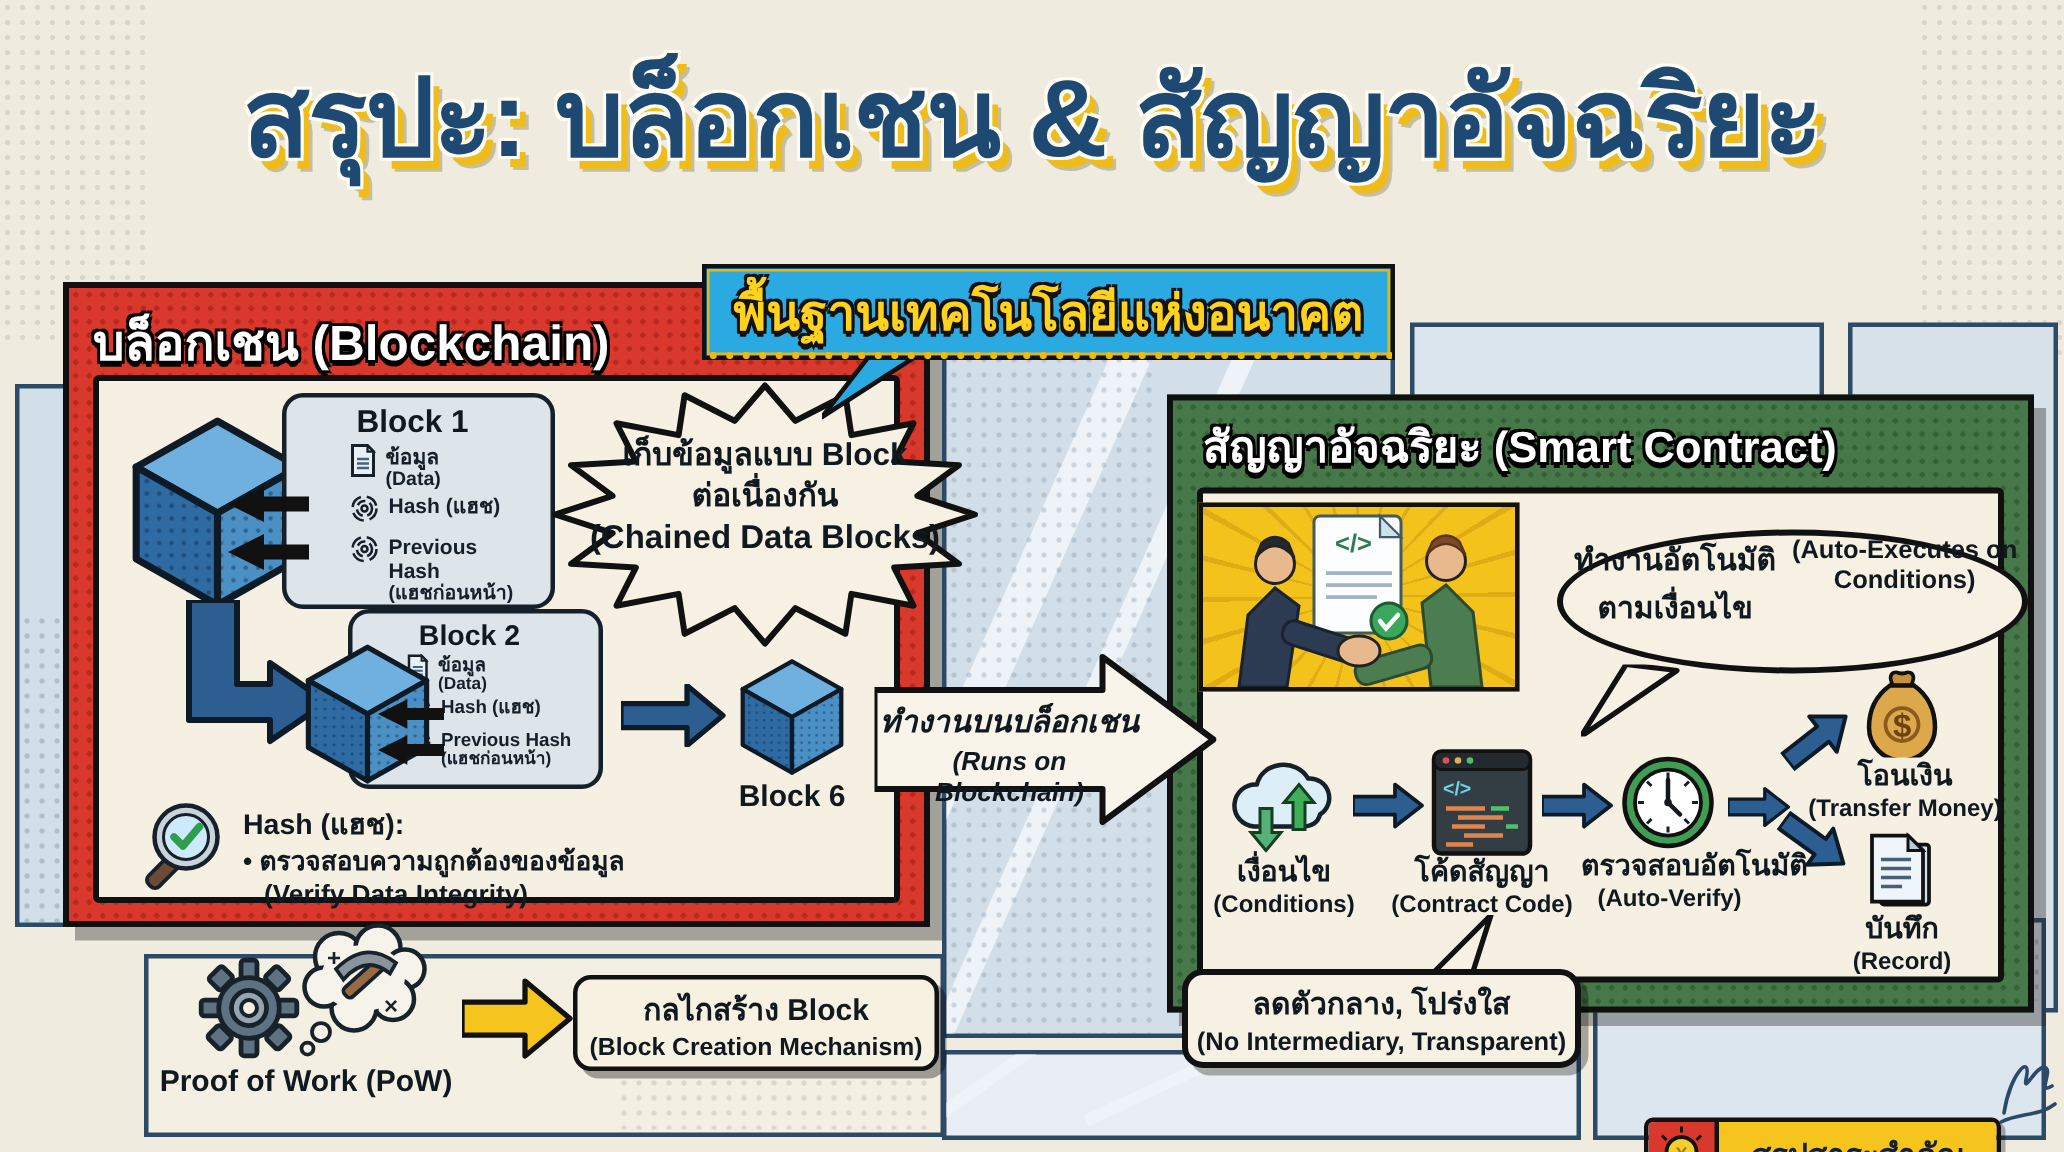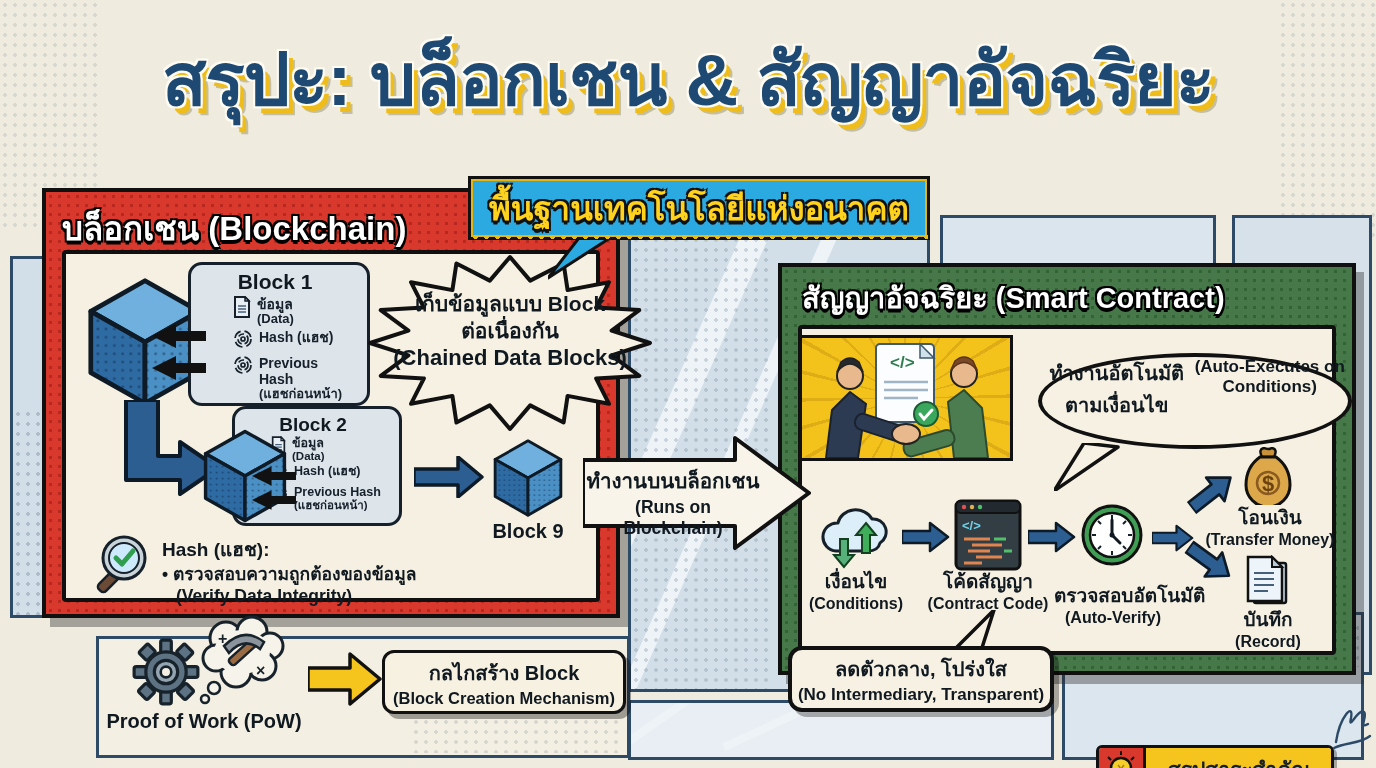--- a/index.html
+++ b/index.html
@@ -71,21 +71,21 @@
 
   
   #callout { left:468px; top:176px; width:462px; height:64px; background:#2baae2; border:3px solid #111; z-index:5;
     display:flex; align-items:center; justify-content:center; box-shadow:0 0 0 2px #e3b614 inset; }
   #callout .txt { font-size:33px; font-weight:800; color:#ffd21d; white-space:nowrap;
     text-shadow:-2px -2px 0 #111, 2px -2px 0 #111, -2px 2px 0 #111, 2px 2px 0 #111, 0 4px 0 #111; }
   #callout-strip { left:470px; top:232px; width:458px; height:10px; z-index:5;
     background-image:radial-gradient(circle, #e9bc14 2.3px, transparent 2.5px); background-size:11px 10px; background-color:rgba(0,0,0,0); }
 
   
-  #banner { left:583px; top:436px; width:228px; height:114px; z-index:3; }
+  #banner { left:583px; top:436px; width:228px; height:114px; z-index:3;font-style:italic; }
   #banner .txt { position:absolute; left:2px; top:28px; width:176px; text-align:center; font-weight:800; color:#101820; }
   #banner .l1 { font-size:20.5px; }
   #banner .l2 { font-size:17.5px; }
 
   
   .flow-label { position:absolute; text-align:center; line-height:1.2; }
   .flow-label .l1 { font-size:19px; font-weight:800; color:#101820; white-space:nowrap; }
   .flow-label .l2 { font-size:16px; font-weight:800; color:#101820; white-space:nowrap; }
 
   
@@ -250,21 +250,21 @@
         <polygon points="0,13 44,13 44,1 68,21 44,41 44,29 0,29" fill="#2d5e92" stroke="#0d1a28" stroke-width="3.5" stroke-linejoin="round"></polygon>
       </svg>
 
       <svg class="abs" style="left:421px;top:184px" width="82" height="80" viewBox="0 0 100 112">
         <polygon points="50,4 96,30 50,56 4,30" fill="#6fb0de" stroke="#0e1b26" stroke-width="4" stroke-linejoin="round"></polygon>
         <polygon points="4,30 50,56 50,108 4,82" fill="#2e6ba3" stroke="#0e1b26" stroke-width="4" stroke-linejoin="round"></polygon>
         <polygon points="96,30 50,56 50,108 96,82" fill="#4a90c4" stroke="#0e1b26" stroke-width="4" stroke-linejoin="round"></polygon>
         <polygon points="4,30 50,56 50,108 4,82" fill="url(#cdots)"></polygon>
         <polygon points="96,30 50,56 50,108 96,82" fill="url(#cdots)"></polygon>
       </svg>
-      <div class="cube-label" style="left:408px;top:266px;width:108px">Block 9</div>
+      <div class="cube-label" style="left:408px;top:266px;width:108px">Block 6</div>
 
       <svg class="abs" style="left:24px;top:278px" width="64" height="66" viewBox="0 0 64 66">
         <rect x="6" y="44" width="26" height="10" rx="4" transform="rotate(-225 19 49)" fill="#6b4a36" stroke="#16202a" stroke-width="2.5"></rect>
         <circle cx="34" cy="26" r="21" fill="#c9d4da" stroke="#16202a" stroke-width="3"></circle>
         <circle cx="34" cy="26" r="15" fill="#cdeafc" stroke="#16202a" stroke-width="2"></circle>
         <path d="M26 26 l6 6 l11 -13" fill="none" stroke="#2f9e4f" stroke-width="5" stroke-linecap="round" stroke-linejoin="round"></path>
       </svg>
       <div class="abs" style="left:96px;top:280px;width:400px">
         <div class="note-title">Hash (แฮช):</div>
         <div class="note-line">• ตรวจสอบความถูกต้องของข้อมูล</div>
@@ -373,21 +373,21 @@
       <svg class="abs" style="left:278px;top:174px" width="64" height="64" viewBox="0 0 64 64">
         <circle cx="32" cy="32" r="29" fill="#3f9e53" stroke="#111" stroke-width="3"></circle>
         <circle cx="32" cy="32" r="22" fill="#ffffff" stroke="#111" stroke-width="2.5"></circle>
         <g stroke="#16202a" stroke-width="2">
           <path d="M32 12 v4 M32 48 v4 M12 32 h4 M48 32 h4 M18 18 l3 3 M46 18 l-3 3 M18 46 l3 -3 M46 46 l-3 -3"></path>
         </g>
         <path d="M32 32 L32 17" stroke="#101820" stroke-width="3" stroke-linecap="round"></path>
         <path d="M32 32 L40 40" stroke="#101820" stroke-width="3" stroke-linecap="round"></path>
         <circle cx="32" cy="32" r="2.5" fill="#101820"></circle>
       </svg>
-      <div class="flow-label" style="left:252px;top:256px;width:118px">
+      <div class="flow-label" style="left:252px;top:238px;width:118px">
         <div class="l1">ตรวจสอบอัตโนมัติ</div>
         <div class="l2">(Auto-Verify)</div>
       </div>
 
       <svg class="abs" style="left:350px;top:194px" width="42" height="30" viewBox="0 0 48 32">
         <polygon points="0,10 28,10 28,2 46,16 28,30 28,22 0,22" fill="#2d5e92" stroke="#0d1a28" stroke-width="2.5" stroke-linejoin="round"></polygon>
       </svg>
       <svg class="abs" style="left:384px;top:146px;transform:rotate(-38deg)" width="52" height="34" viewBox="0 0 48 32">
         <polygon points="0,10 28,10 28,2 46,16 28,30 28,22 0,22" fill="#2d5e92" stroke="#0d1a28" stroke-width="2.5" stroke-linejoin="round"></polygon>
       </svg>

